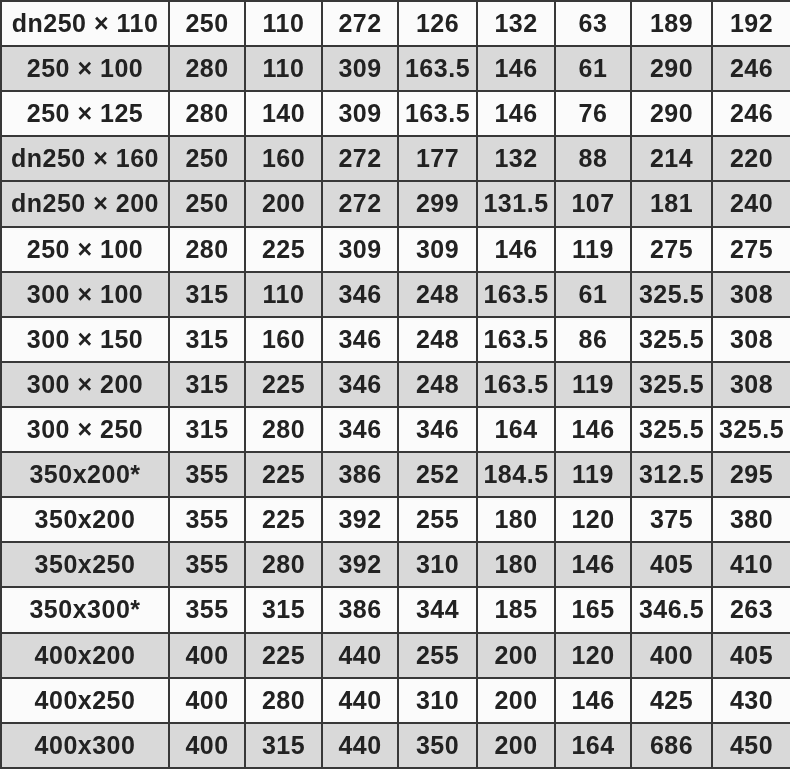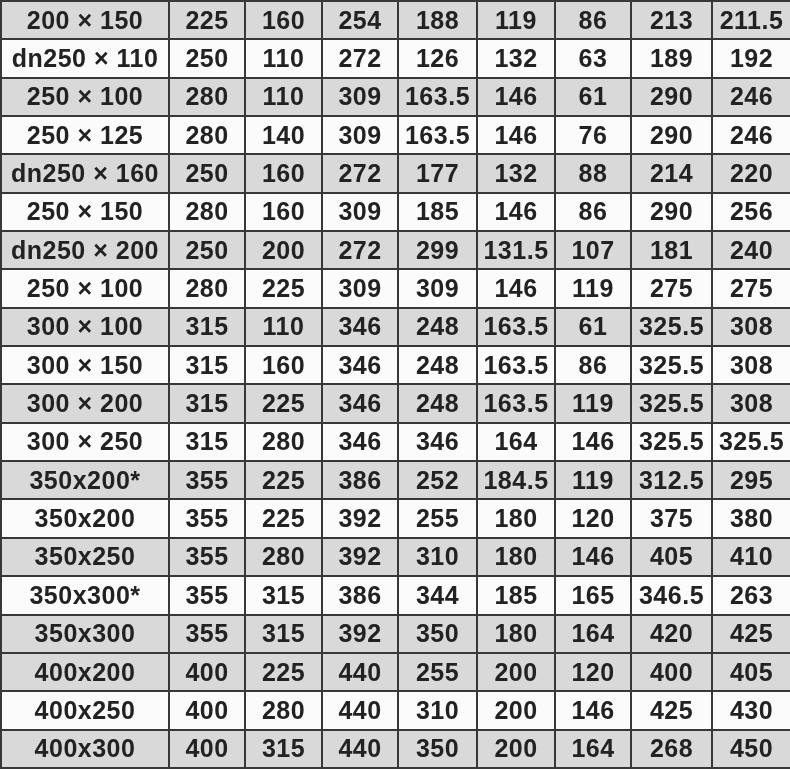--- a/index.html
+++ b/index.html
@@ -42,31 +42,20 @@
     <col style="width:76px">
     <col style="width:77px">
     <col style="width:76px">
     <col style="width:79px">
     <col style="width:78px">
     <col style="width:76px">
     <col style="width:81px">
     <col style="width:79px">
   </colgroup>
   <tbody id="table-body">
-      <tr class="row-shaded">
-        <td class="size-cell">200 × 150</td>
-        <td>225</td>
-        <td>160</td>
-        <td>254</td>
-        <td>188</td>
-        <td>119</td>
-        <td>86</td>
-        <td>213</td>
-        <td>211.5</td>
-      </tr>
       <tr class="row-plain">
         <td class="size-cell">dn250 × 110</td>
         <td>250</td>
         <td>110</td>
         <td>272</td>
         <td>126</td>
         <td>132</td>
         <td>63</td>
         <td>189</td>
         <td>192</td>
@@ -97,31 +86,20 @@
         <td class="size-cell">dn250 × 160</td>
         <td>250</td>
         <td>160</td>
         <td>272</td>
         <td>177</td>
         <td>132</td>
         <td>88</td>
         <td>214</td>
         <td>220</td>
       </tr>
-      <tr class="row-plain">
-        <td class="size-cell">250 × 150</td>
-        <td>280</td>
-        <td>160</td>
-        <td>309</td>
-        <td>185</td>
-        <td>146</td>
-        <td>86</td>
-        <td>290</td>
-        <td>256</td>
-      </tr>
       <tr class="row-shaded">
         <td class="size-cell">dn250 × 200</td>
         <td>250</td>
         <td>200</td>
         <td>272</td>
         <td>299</td>
         <td>131.5</td>
         <td>107</td>
         <td>181</td>
         <td>240</td>
@@ -219,31 +197,20 @@
         <td>355</td>
         <td>315</td>
         <td>386</td>
         <td>344</td>
         <td>185</td>
         <td>165</td>
         <td>346.5</td>
         <td>263</td>
       </tr>
       <tr class="row-shaded">
-        <td class="size-cell">350x300</td>
-        <td>355</td>
-        <td>315</td>
-        <td>392</td>
-        <td>350</td>
-        <td>180</td>
-        <td>164</td>
-        <td>420</td>
-        <td>425</td>
-      </tr>
-      <tr class="row-shaded">
         <td class="size-cell">400x200</td>
         <td>400</td>
         <td>225</td>
         <td>440</td>
         <td>255</td>
         <td>200</td>
         <td>120</td>
         <td>400</td>
         <td>405</td>
       </tr>
@@ -259,17 +226,17 @@
         <td>430</td>
       </tr>
       <tr class="row-shaded">
         <td class="size-cell">400x300</td>
         <td>400</td>
         <td>315</td>
         <td>440</td>
         <td>350</td>
         <td>200</td>
         <td>164</td>
-        <td>268</td>
+        <td>686</td>
         <td>450</td>
       </tr>
     </tbody>
 </table>
 
 </body></html>

